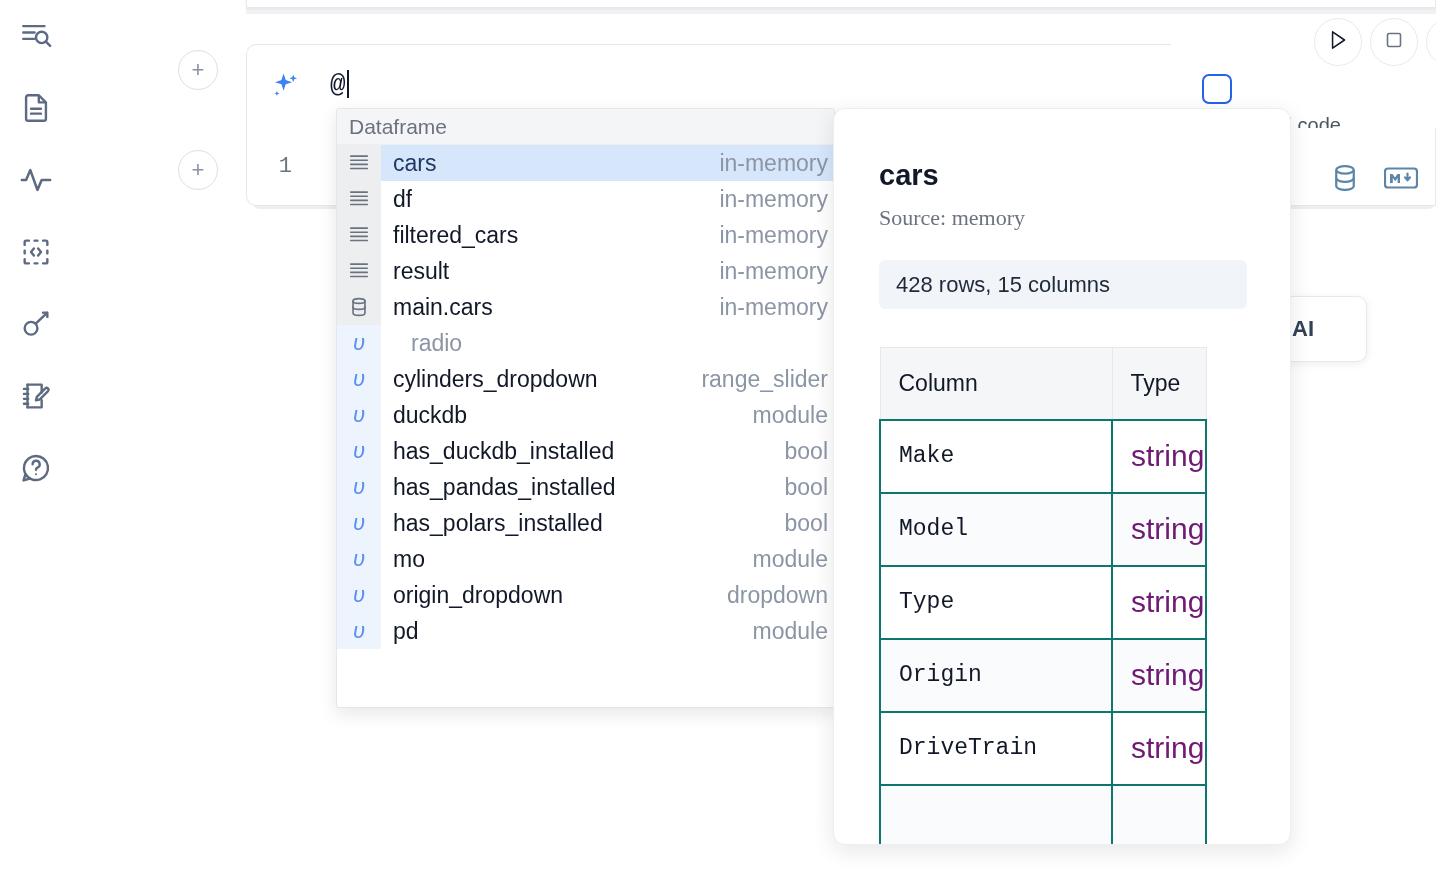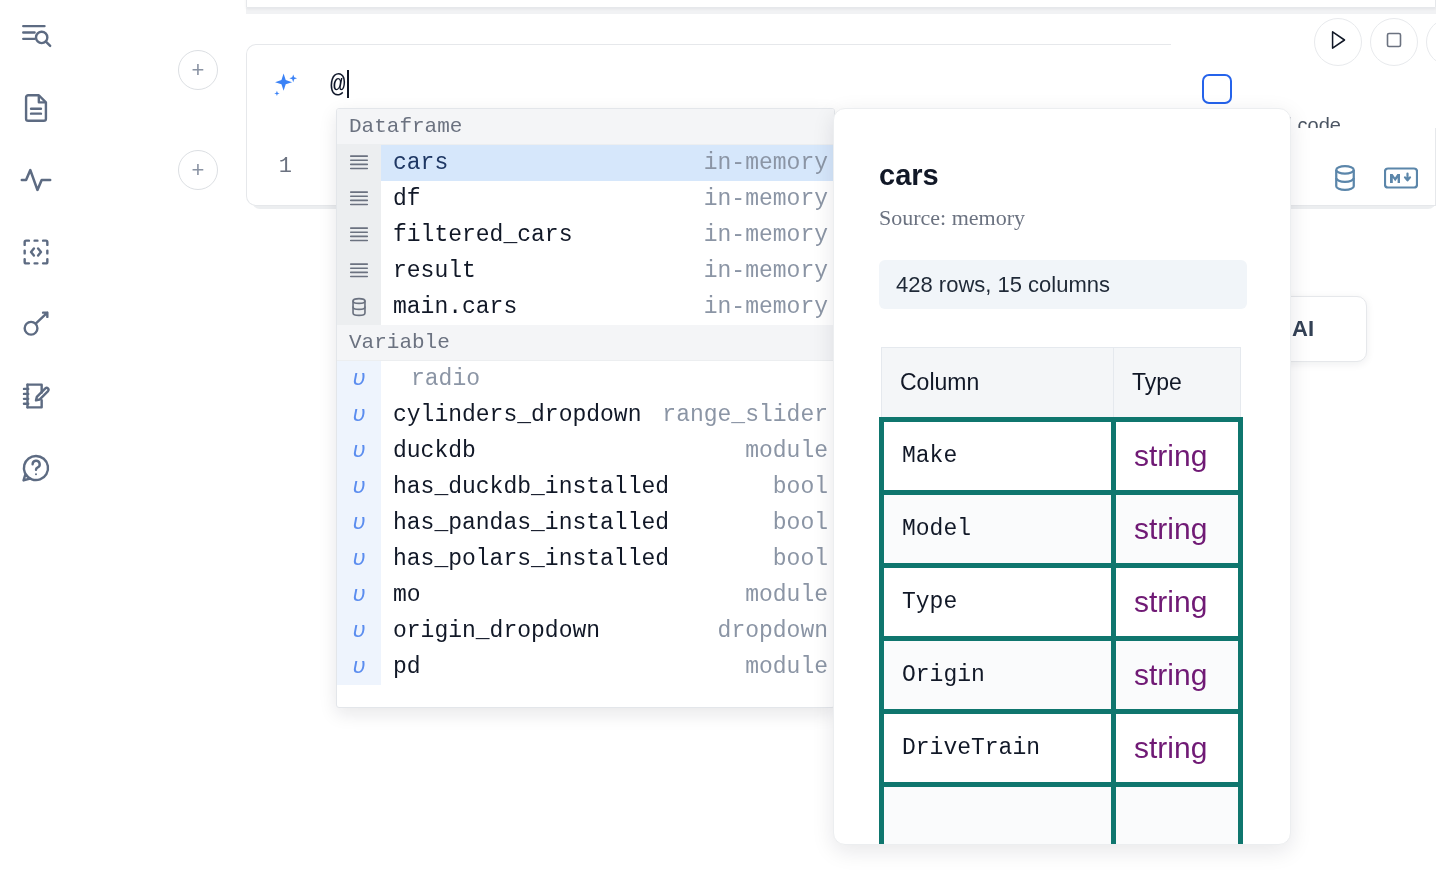--- a/index.html
+++ b/index.html
@@ -104,21 +104,21 @@
     display: flex; align-items: center; justify-content: flex-end;
     padding-right: 52px; font-size: 22px; font-weight: 700; color: #334155;
   }
 
   
   .ac {
     position: absolute; left: 336px; top: 108px; width: 499px; height: 600px;
     background: #ffffff; border: 1px solid #e3e6ea; border-radius: 3px;
     box-shadow: 0 6px 18px rgba(15,23,42,.10);
     overflow: hidden;
-    font-family: Liberation Mono, monospace;
+    font-family: Liberation Sans, sans-serif;
   }
   .ac-section {
     height: 36px; background: #f4f5f7; color: #6b7280;
     font-size: 21px; display: flex; align-items: center; padding-left: 12px;
     border-bottom: 1px solid #eceef0;
   }
   .ac-row {
     height: 36px; display: flex; align-items: center;
     font-size: 23px; position: relative; cursor: pointer;
     white-space: nowrap; overflow: hidden;
@@ -155,29 +155,29 @@
     position: absolute; left: 45px; top: 96px;
     font-size: 22px; color: #6b7280; font-family: Liberation Serif, serif;
   }
   .doc-shape {
     position: absolute; left: 45px; top: 151px; width: 368px; height: 49px;
     background: #f1f5f9; border-radius: 6px;
     display: flex; align-items: center; padding-left: 17px;
     font-size: 22px; color: #1f2937;
   }
   .doc-table {
-    position: absolute; left: 45px; top: 238px; width: 364px;
+    position: absolute; left: 45px; top: 238px; width: 328px;
     border-collapse: collapse; table-layout: fixed;
   }
   .doc-table th {
     background: #f4f6f8; border: 1px solid #e5e9ee;
     font-weight: 400; font-size: 23px; color: #111827;
     text-align: left; padding: 17px 0 17px 18px; height: 72px;
   }
-  .doc-table td { border: 5px solid #0f766e; height: 73px; padding: 0 0 0 18px; }
+  .doc-table td { border: 2px solid #0f766e; height: 73px; padding: 0 0 0 18px; }
   .doc-table td.col-name {
     font-family: "Liberation Mono", monospace; font-size: 23px; color: #111827;
   }
   .doc-table td.col-type { font-size: 30px; color: #701a75; }
   .doc-table tr:nth-child(even) td { background: #fafbfc; }
   .doc-table th:first-child, .doc-table td:first-child { width: 232px; }
 </style>
 </head>
 <body>
 
@@ -385,23 +385,20 @@
             <ellipse cx="12" cy="5.5" rx="6.5" ry="2.6"></ellipse>
             <path d="M5.5 5.5v13c0 1.5 2.9 2.6 6.5 2.6s6.5-1.1 6.5-2.6v-13"></path>
             <path d="M5.5 12c0 1.5 2.9 2.6 6.5 2.6s6.5-1.1 6.5-2.6"></path>
           </svg>
         </div>
         <div class="ac-body">
           <span class="ac-name">main.cars</span>
           <span class="ac-kind">in-memory</span>
         </div>
       </div>
-      <div class="ac-section">
-        <span>Variable</span>
-      </div>
       <div class="ac-row var-row">
         <div class="ac-gutter var">
           <span>υ</span>
         </div>
         <div class="ac-body">
           <span class="ac-kind">radio</span>
         </div>
       </div>
       <div class="ac-row var-row">
         <div class="ac-gutter var">

